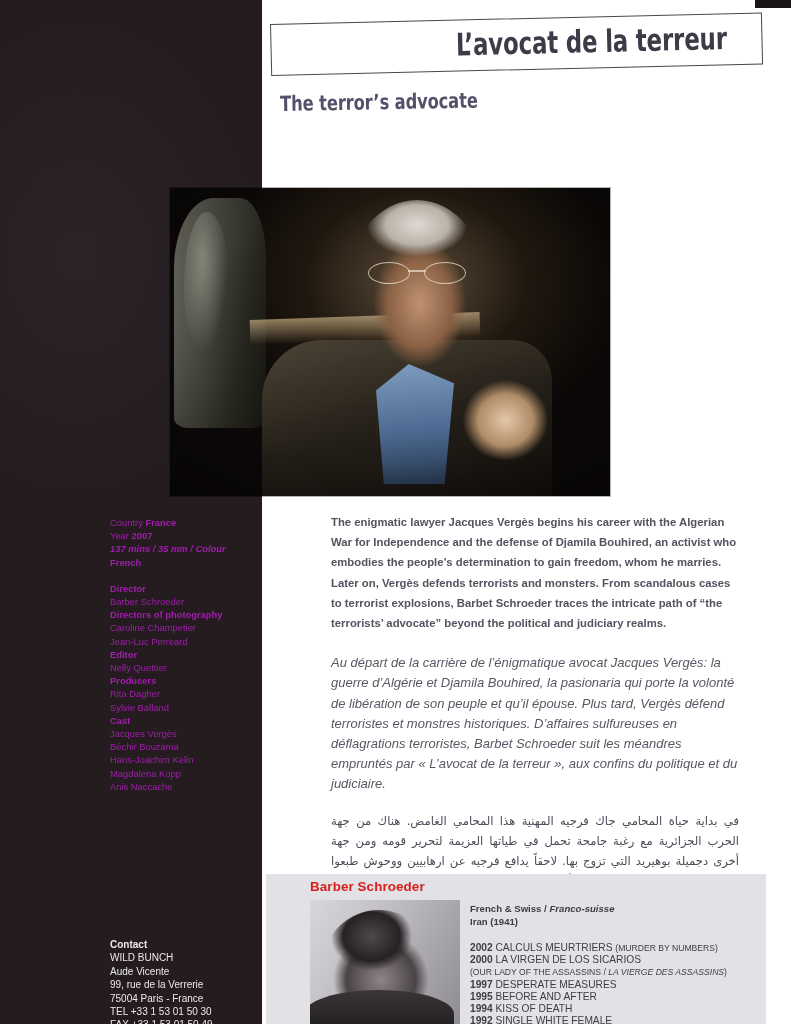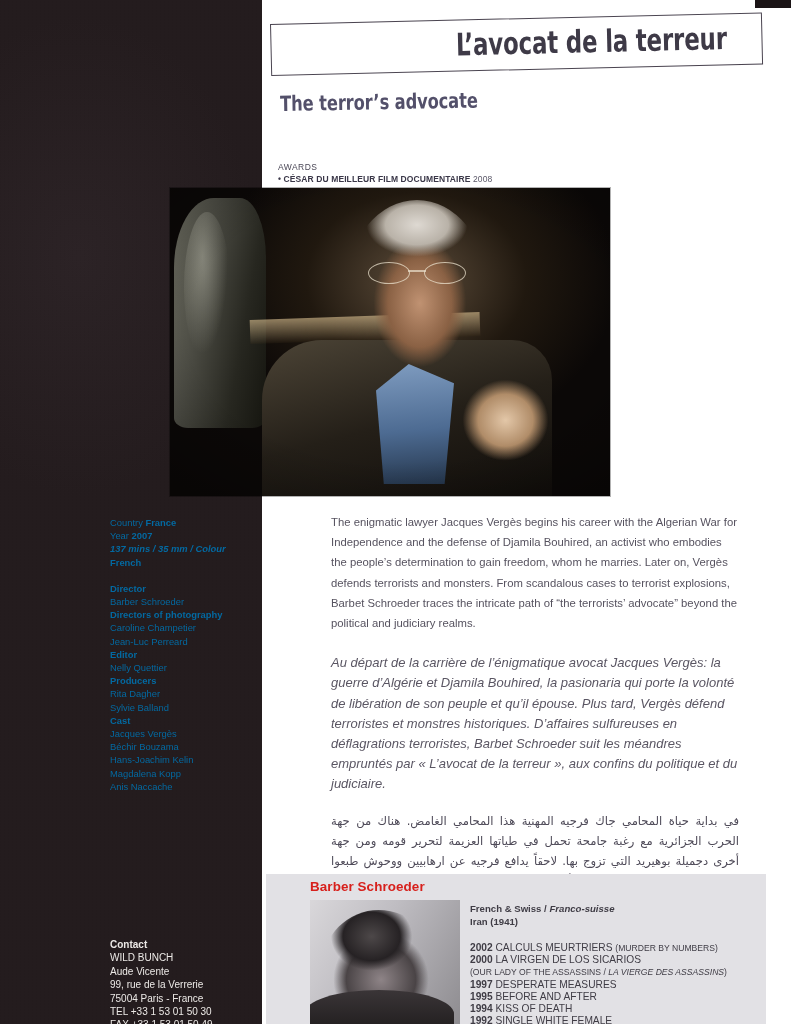--- a/index.html
+++ b/index.html
@@ -130,30 +130,30 @@
     filter:blur(.4px);
   }
   .still .vign{
     position:absolute;inset:0;
     background:radial-gradient(ellipse 120% 110% at 52% 45%, rgba(0,0,0,0) 40%, rgba(0,0,0,.72) 100%);
   }
 
   
   .syn{position:absolute;left:331px;top:512px;width:408px;}
   .syn p{margin:0;color:#56525f;}
-  .syn .en{font-size:11.3px;line-height:20.2px;letter-spacing:.01px;}
+  .syn .en{font-size:11.3px;line-height:20.2px;letter-spacing:.01px;font-weight:bold;}
   .syn .fr{font-size:13px;line-height:20.2px;font-style:italic;margin-top:20px;color:#5a5663;}
   .syn .ar{
     margin-top:16px;direction:rtl;text-align:justify;
     font-family:"DejaVu Sans","Liberation Sans",sans-serif;
     font-size:11.6px;line-height:20px;color:#4e4a58;
   }
 
   
-  .credits{position:absolute;left:110px;top:516px;width:150px;color:#0369a1;}
+  .credits{position:absolute;left:110px;top:516px;width:150px;color:#a21caf;}
   .credits div{font-size:9.4px;line-height:13.2px;white-space:nowrap;}
   .credits .b{font-weight:bold;}
   .credits .i{font-weight:bold;font-style:italic;}
   .credits .gap{height:13px;}
 
   .contact{position:absolute;left:110px;top:938px;width:160px;color:#ece9e6;}
   .contact div{font-size:10px;line-height:13.4px;white-space:nowrap;}
   .contact .b{font-weight:bold;}
 
   
@@ -208,24 +208,20 @@
   <div class="title-area">
     <div class="title-frame"></div>
     <div class="title-fr">
       <span>L’avocat de la terreur</span>
     </div>
     <div class="title-en">
       <span>The terror’s advocate</span>
     </div>
   </div>
 
-  <div class="awards">
-    <div class="a-h">AWARDS</div>
-    <div class="a-l"><span>• </span><span>CÉSAR DU MEILLEUR FILM DOCUMENTAIRE </span><span class="yr">2008</span></div>
-  </div>
 
   <div class="still">
     <div class="bg"></div>
     <div class="statue"></div>
     <div class="chairback"></div>
     <div class="body"></div>
     <div class="shirt"></div>
     <div class="head"></div>
     <div class="glasses">
         <i></i>

